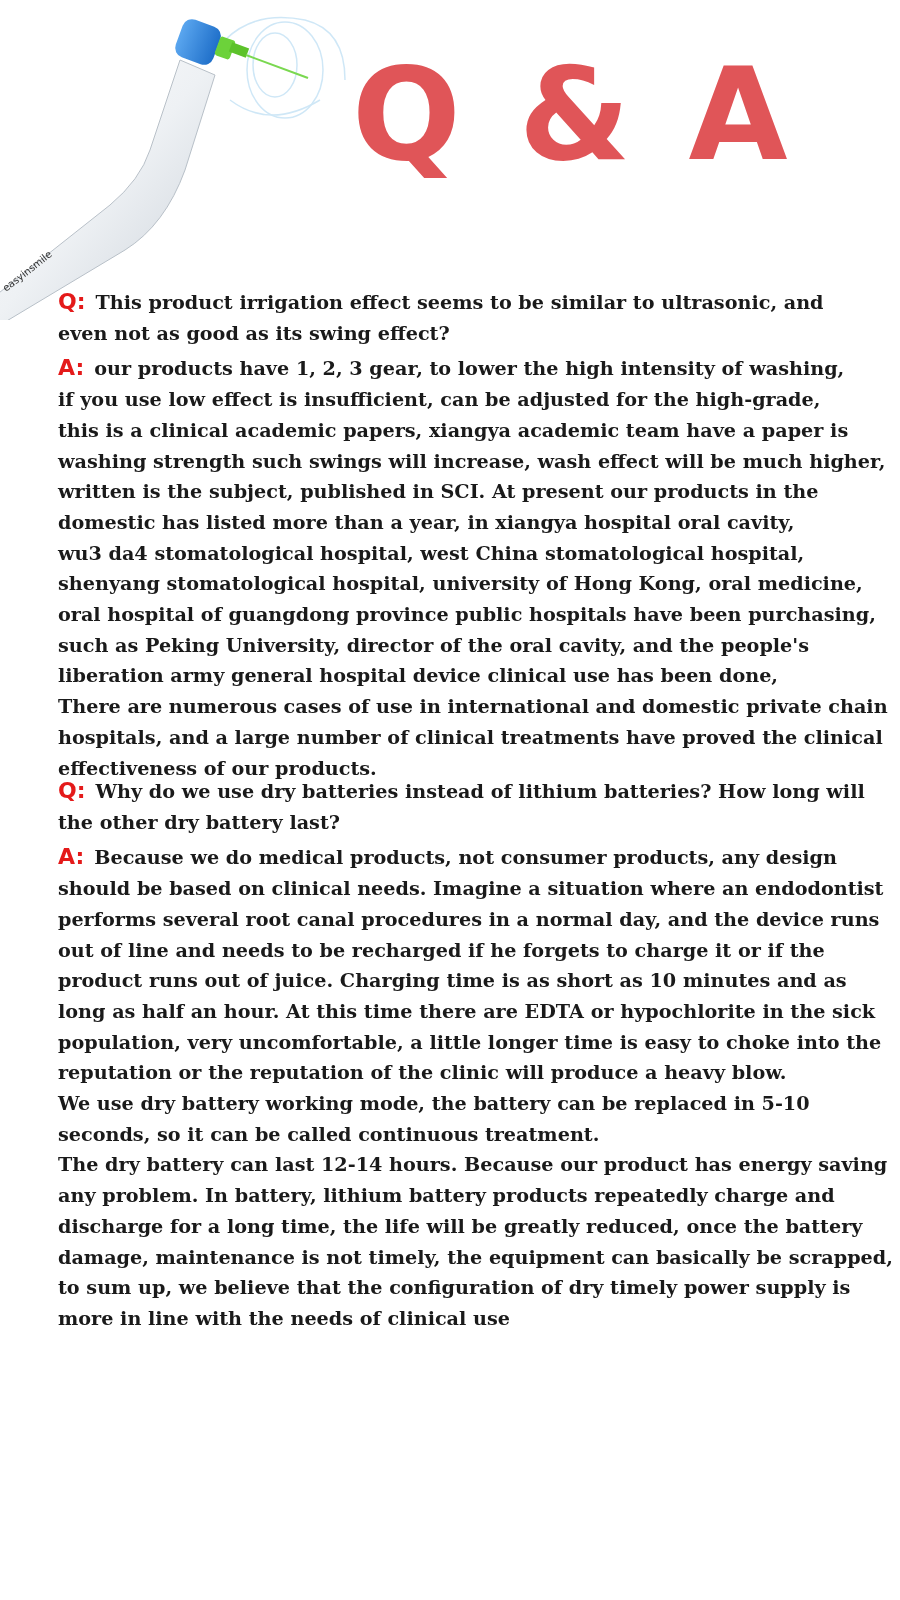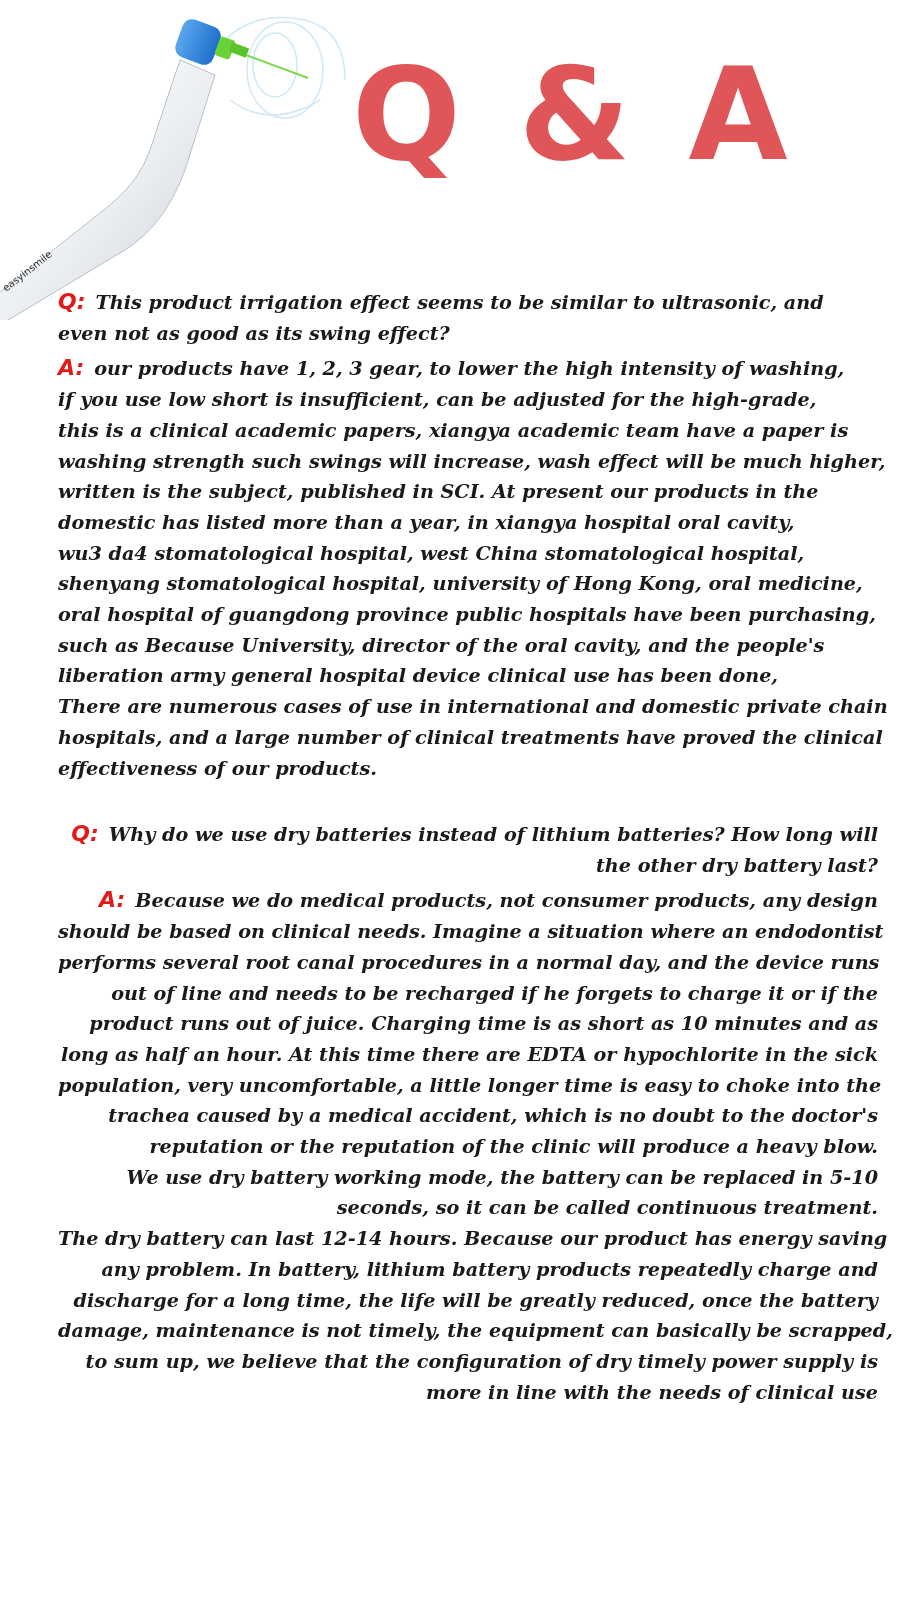--- a/index.html
+++ b/index.html
@@ -11,31 +11,31 @@
       position: absolute; left: 352px; top: 40px; width: 420px; height: 150px;
       font-family: "DejaVu Sans", sans-serif; font-weight: bold;
       color: #e05558; font-size: 128px; line-height: 150px; letter-spacing: 4px;
       display: flex; gap: 54px; align-items: center;
     }
     .title span { display: inline-block; }
 
     .qa {
       position: absolute; left: 58px; width: 820px;
       font-family: "DejaVu Serif", serif; font-weight: bold;
-      color: #1a1a1a; font-size: 19.2px; line-height: 30.7px; font-style: italic;
+      color: #1a1a1a; font-size: 19.2px; line-height: 30.7px;
     }
     .qa .line { white-space: nowrap; display: block; }
     .label {
       font-family: "DejaVu Sans", sans-serif; font-weight: bold;
       color: #e41a1a; font-size: 22px; margin-right: 10px;
     }
     .q-block { margin-bottom: 4px; }
     .a-block { }
     .block1 { top: 287px; }
-    .block2 { top: 819px; text-align: right; }
+    .block2 { top: 776px; }
   </style>
 </head>
 <body>
 
 <div class="hero">
   <svg class="device" viewBox="0 0 360 320" xmlns="http://www.w3.org/2000/svg">
     <defs>
       <linearGradient id="bodyGrad" x1="0" y1="0" x2="1" y2="1">
         <stop offset="0" stop-color="#ffffff"></stop>
         <stop offset="0.5" stop-color="#eef1f4"></stop>
@@ -68,49 +68,48 @@
   </div>
 </div>
 
 <div class="qa block1" id="qa0">
     <div class="q-block">
       <span class="line"><span class="label">Q:</span><span>This product irrigation effect seems to be similar to ultrasonic, and</span></span>
       <span class="line"><span>even not as good as its swing effect?</span></span>
     </div>
     <div class="a-block">
       <span class="line"><span class="label">A:</span><span>our products have 1, 2, 3 gear, to lower the high intensity of washing,</span></span>
-      <span class="line"><span>if you use low short is insufficient, can be adjusted for the high-grade,</span></span>
+      <span class="line"><span>if you use low effect is insufficient, can be adjusted for the high-grade,</span></span>
       <span class="line"><span>this is a clinical academic papers, xiangya academic team have a paper is</span></span>
       <span class="line"><span>washing strength such swings will increase, wash effect will be much higher,</span></span>
       <span class="line"><span>written is the subject, published in SCI. At present our products in the</span></span>
       <span class="line"><span>domestic has listed more than a year, in xiangya hospital oral cavity,</span></span>
       <span class="line"><span>wu3 da4 stomatological hospital, west China stomatological hospital,</span></span>
       <span class="line"><span>shenyang stomatological hospital, university of Hong Kong, oral medicine,</span></span>
       <span class="line"><span>oral hospital of guangdong province public hospitals have been purchasing,</span></span>
-      <span class="line"><span>such as Because University, director of the oral cavity, and the people's</span></span>
+      <span class="line"><span>such as Peking University, director of the oral cavity, and the people's</span></span>
       <span class="line"><span>liberation army general hospital device clinical use has been done,</span></span>
       <span class="line"><span>There are numerous cases of use in international and domestic private chain</span></span>
       <span class="line"><span>hospitals, and a large number of clinical treatments have proved the clinical</span></span>
       <span class="line"><span>effectiveness of our products.</span></span>
     </div>
   </div>
 <div class="qa block2" id="qa1">
     <div class="q-block">
       <span class="line"><span class="label">Q:</span><span>Why do we use dry batteries instead of lithium batteries?  How long will</span></span>
       <span class="line"><span>the other dry battery last?</span></span>
     </div>
     <div class="a-block">
       <span class="line"><span class="label">A:</span><span>Because we do medical products, not consumer products, any design</span></span>
       <span class="line"><span>should be based on clinical needs. Imagine a situation where an endodontist</span></span>
       <span class="line"><span>performs several root canal procedures in a normal day, and the device runs</span></span>
       <span class="line"><span>out of line and needs to be recharged if he forgets to charge it or if the</span></span>
       <span class="line"><span>product runs out of juice. Charging time is as short as 10 minutes and as</span></span>
       <span class="line"><span>long as half an hour. At this time there are EDTA or hypochlorite in the sick</span></span>
       <span class="line"><span>population, very uncomfortable, a little longer time is easy to choke into the</span></span>
-      <span class="line"><span>trachea caused by a medical accident, which is no doubt to the doctor's</span></span>
       <span class="line"><span>reputation or the reputation of the clinic will produce a heavy blow.</span></span>
       <span class="line"><span>We use dry battery working mode, the battery can be replaced in 5-10</span></span>
       <span class="line"><span>seconds, so it can be called continuous treatment.</span></span>
       <span class="line"><span>The dry battery can last 12-14 hours. Because our product has energy saving</span></span>
       <span class="line"><span>any problem. In battery, lithium battery products repeatedly charge and</span></span>
       <span class="line"><span>discharge for a long time, the life will be greatly reduced, once the battery</span></span>
       <span class="line"><span>damage, maintenance is not timely, the equipment can basically be scrapped,</span></span>
       <span class="line"><span>to sum up, we believe that the configuration of dry timely power supply is</span></span>
       <span class="line"><span>more in line with the needs of clinical use</span></span>
     </div>

